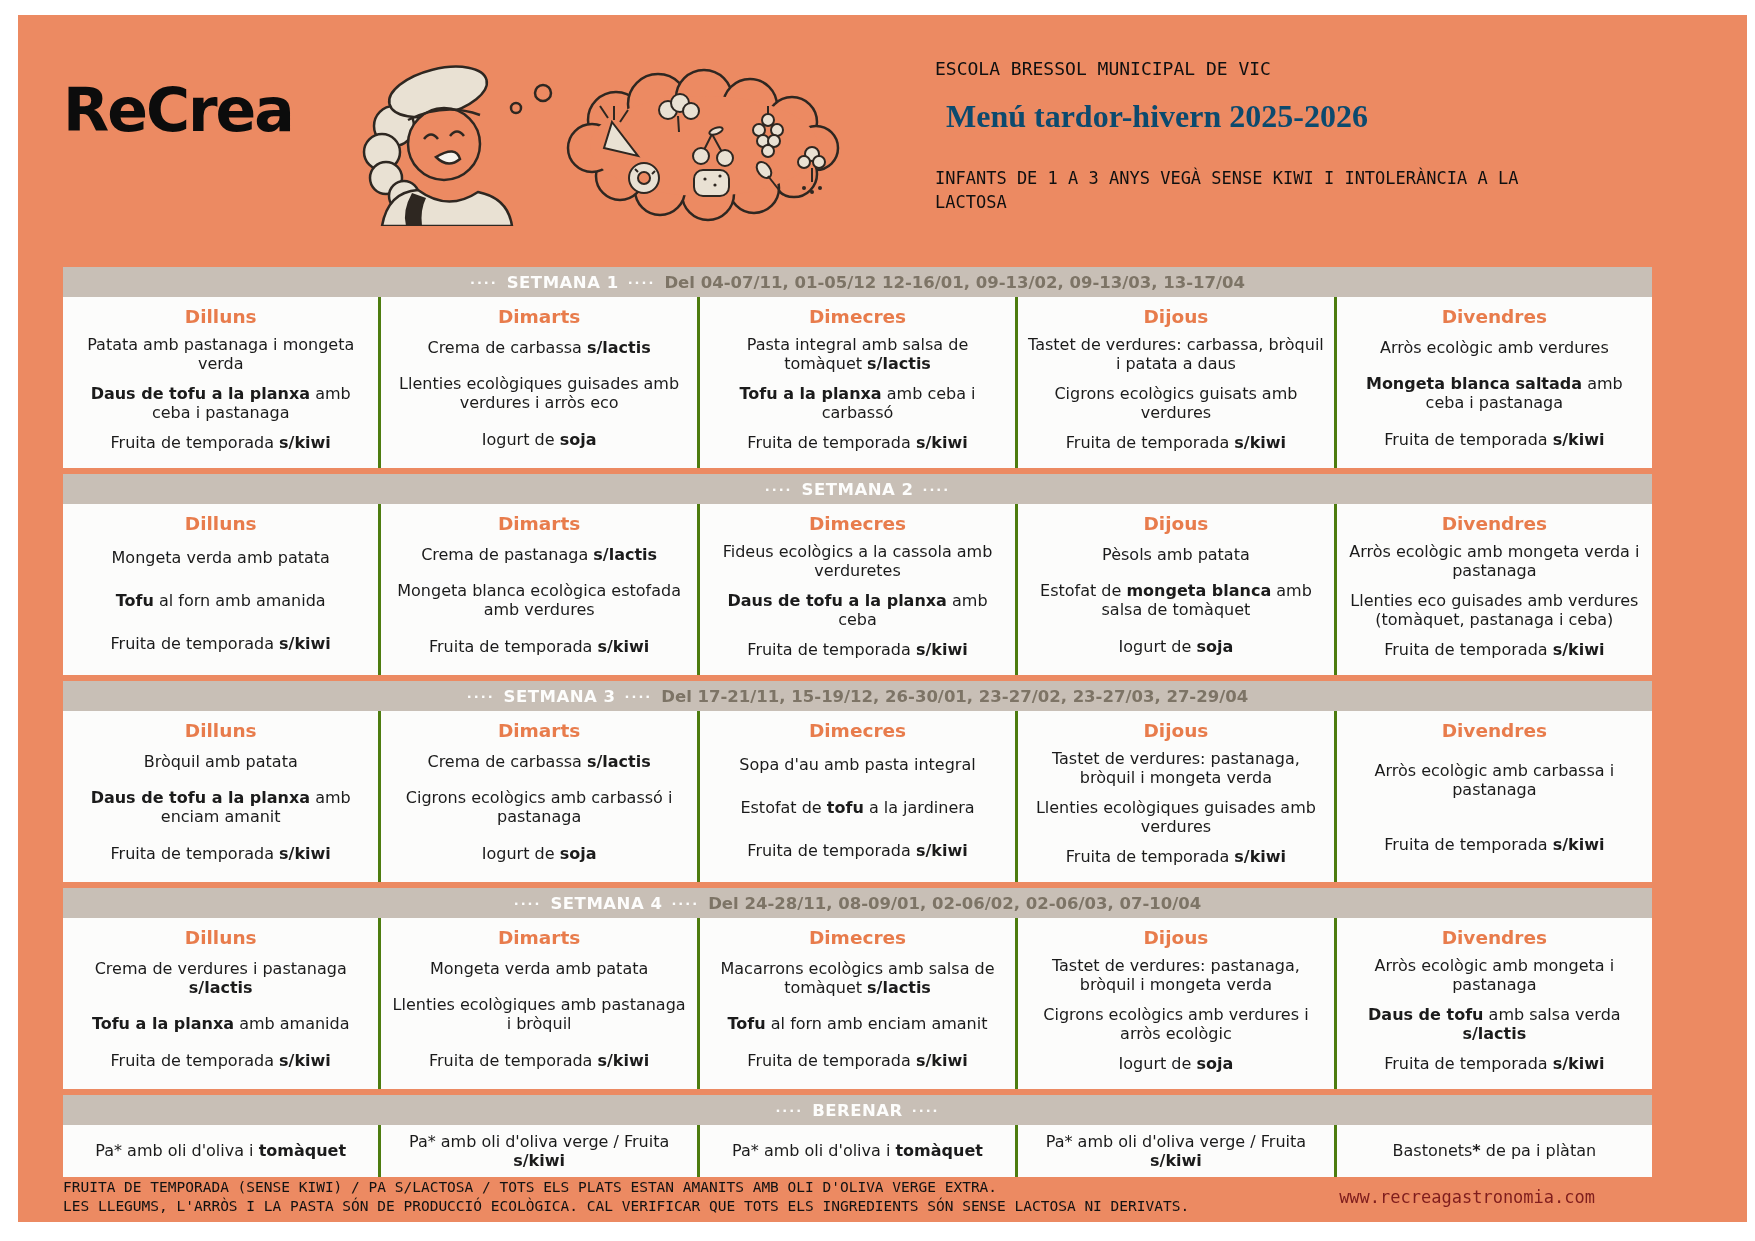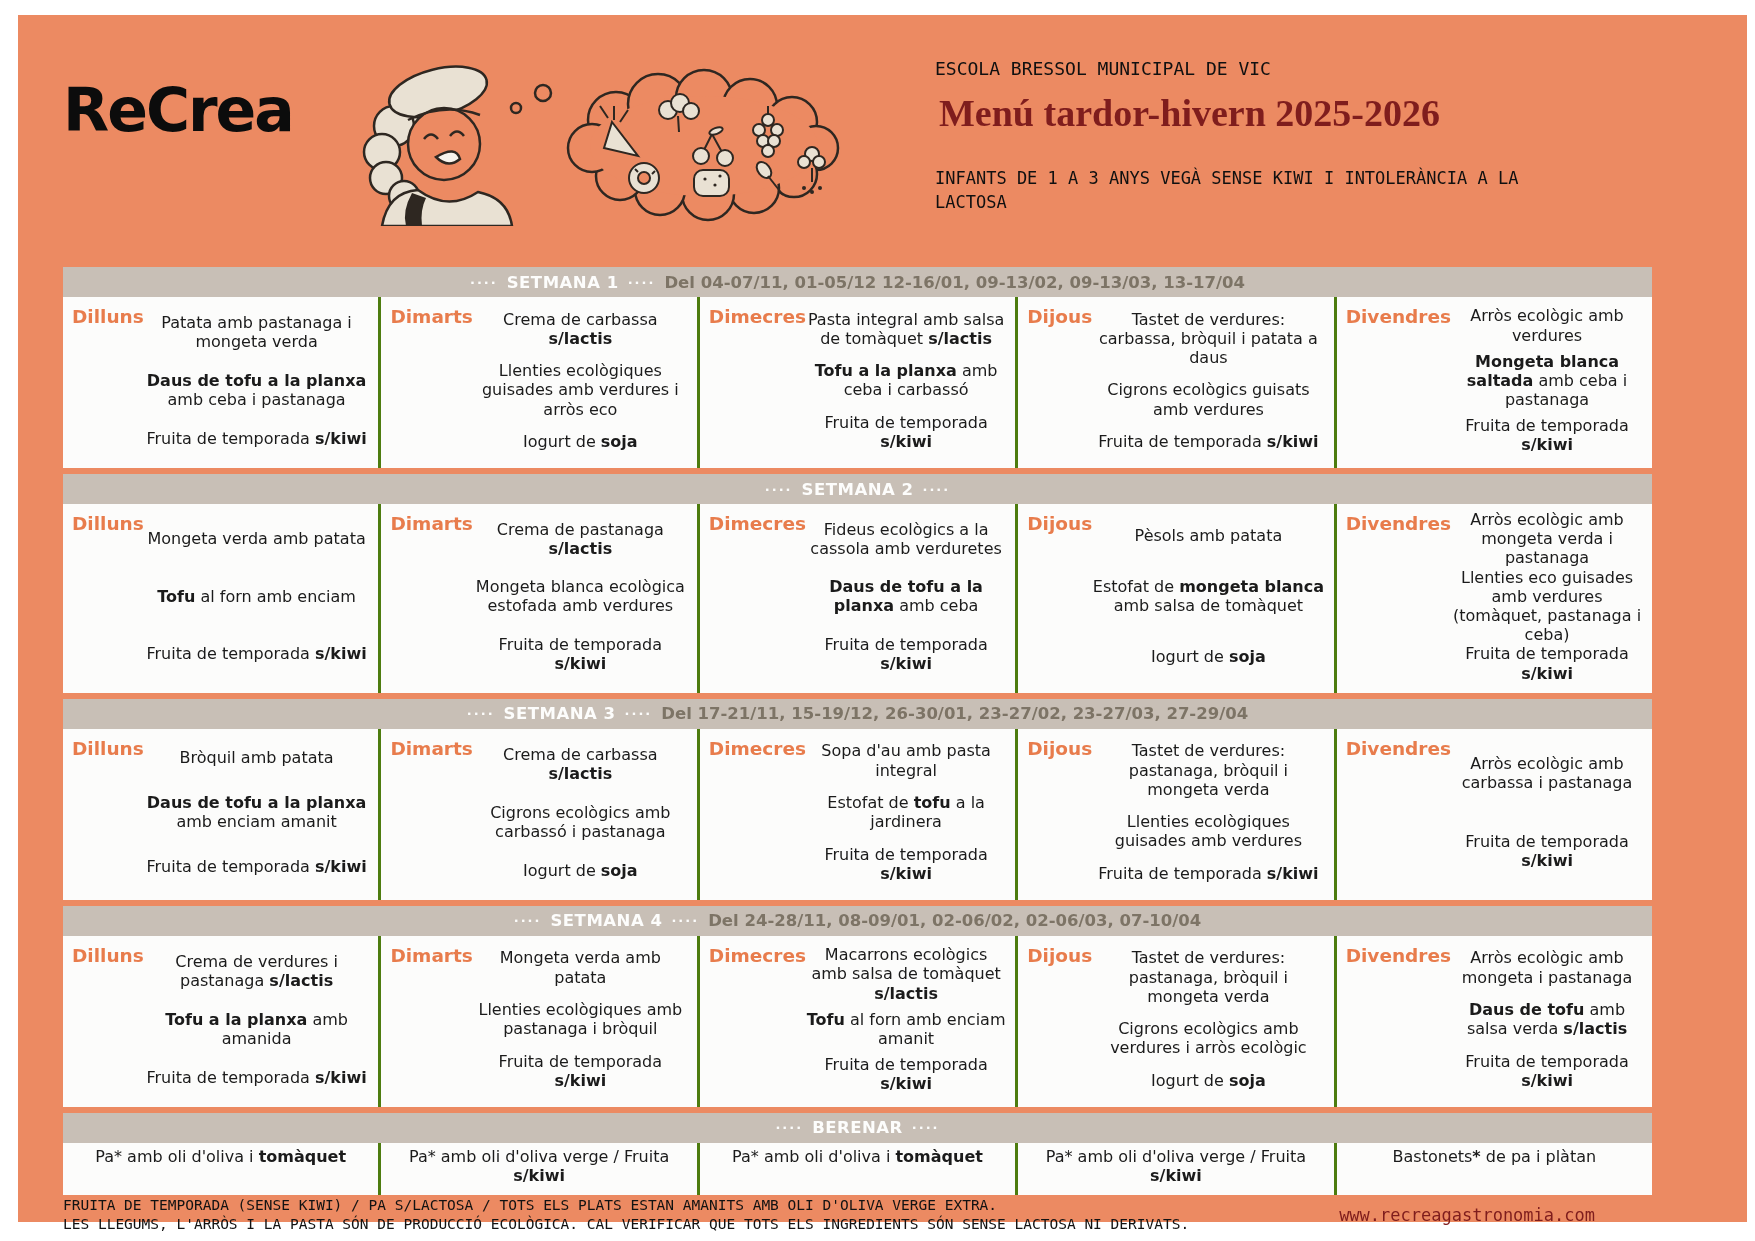--- a/index.html
+++ b/index.html
@@ -17,41 +17,41 @@
     position:absolute;left:45px;top:60px;
     font-size:60px;font-weight:bold;letter-spacing:-2px;color:#0c0c0c;
   }
   .illustration{position:absolute;left:298px;top:33px;}
   .header-right{position:absolute;left:917px;top:0;width:625px;}
   .school{
     position:absolute;top:27px;left:0;
     font-family:"DejaVu Sans Mono",monospace;font-size:18px;color:#101010;white-space:nowrap;margin-top:16px;
   }
   .title{
-    position:absolute;top:72px;left:0;margin:4px;
-    font-family:"Liberation Serif",serif;font-size:38px;font-weight:bold;color:#7f1d1d;white-space:nowrap;
+    position:absolute;top:72px;left:0;margin:11px;
+    font-family:"Liberation Serif",serif;font-size:32px;font-weight:bold;color:#0c4a6e;white-space:nowrap;
   }
   .subtitle{
     position:absolute;top:152px;left:0;width:620px;
     font-family:"DejaVu Sans Mono",monospace;font-size:17px;line-height:1.4;color:#101010;
   }
   
   .table-wrap{padding:0 95px 0 45px;}
   .week-section + .week-section{margin-top:6px;}
   .week-band{
     height:30px;background:#C8BFB6;display:flex;align-items:center;justify-content:center;
     gap:9px;font-weight:bold;font-size:16.5px;
   }
   .band-dots{color:#FDFDFC;letter-spacing:2px;font-size:13px;}
   .week-label{color:#FDFDFC;letter-spacing:.5px;}
   .week-dates{color:#7D7466;}
   .week-row{display:flex;}
   .day-cell{
     flex:1 1 0;background:#FCFCFB;min-height:171px;box-sizing:border-box;
-    display:flex;flex-direction:row;padding:4px 9px 6px;
+    display:flex;flex-direction:column;padding:4px 9px 6px;
   }
   .day-cell + .day-cell{border-left:3px solid #4d7c0f;}
   .day-title{color:#E87C4C;font-weight:bold;font-size:18.5px;text-align:center;margin-top:5px;}
   .day-lines{flex:1;display:flex;flex-direction:column;justify-content:space-around;padding:2px 0 4px;}
   .menu-line{text-align:center;font-size:16px;line-height:1.2;color:#1b1b1b;}
   
   .berenar-section{margin-top:6px;}
   .berenar-row .day-cell{min-height:52px;justify-content:center;padding:4px 9px;}
   
   .footer{
@@ -230,21 +230,21 @@
           <div class="week-band">
             <span class="band-dots">····</span>
             <span class="week-label">SETMANA 2</span>
             <span class="band-dots">····</span>
           </div>
           <div class="week-row">
             <div class="day-cell">
               <div class="day-title">Dilluns</div>
               <div class="day-lines">
                 <div class="menu-line"><span>Mongeta verda amb patata</span></div>
-                <div class="menu-line"><b>Tofu</b><span> al forn amb enciam</span></div>
+                <div class="menu-line"><b>Tofu</b><span> al forn amb amanida</span></div>
                 <div class="menu-line"><span>Fruita de temporada </span><b>s/kiwi</b></div>
               </div>
             </div>
             <div class="day-cell">
               <div class="day-title">Dimarts</div>
               <div class="day-lines">
                 <div class="menu-line"><span>Crema de pastanaga </span><b>s/lactis</b></div>
                 <div class="menu-line"><span>Mongeta blanca ecològica estofada amb verdures</span></div>
                 <div class="menu-line"><span>Fruita de temporada </span><b>s/kiwi</b></div>
               </div>

